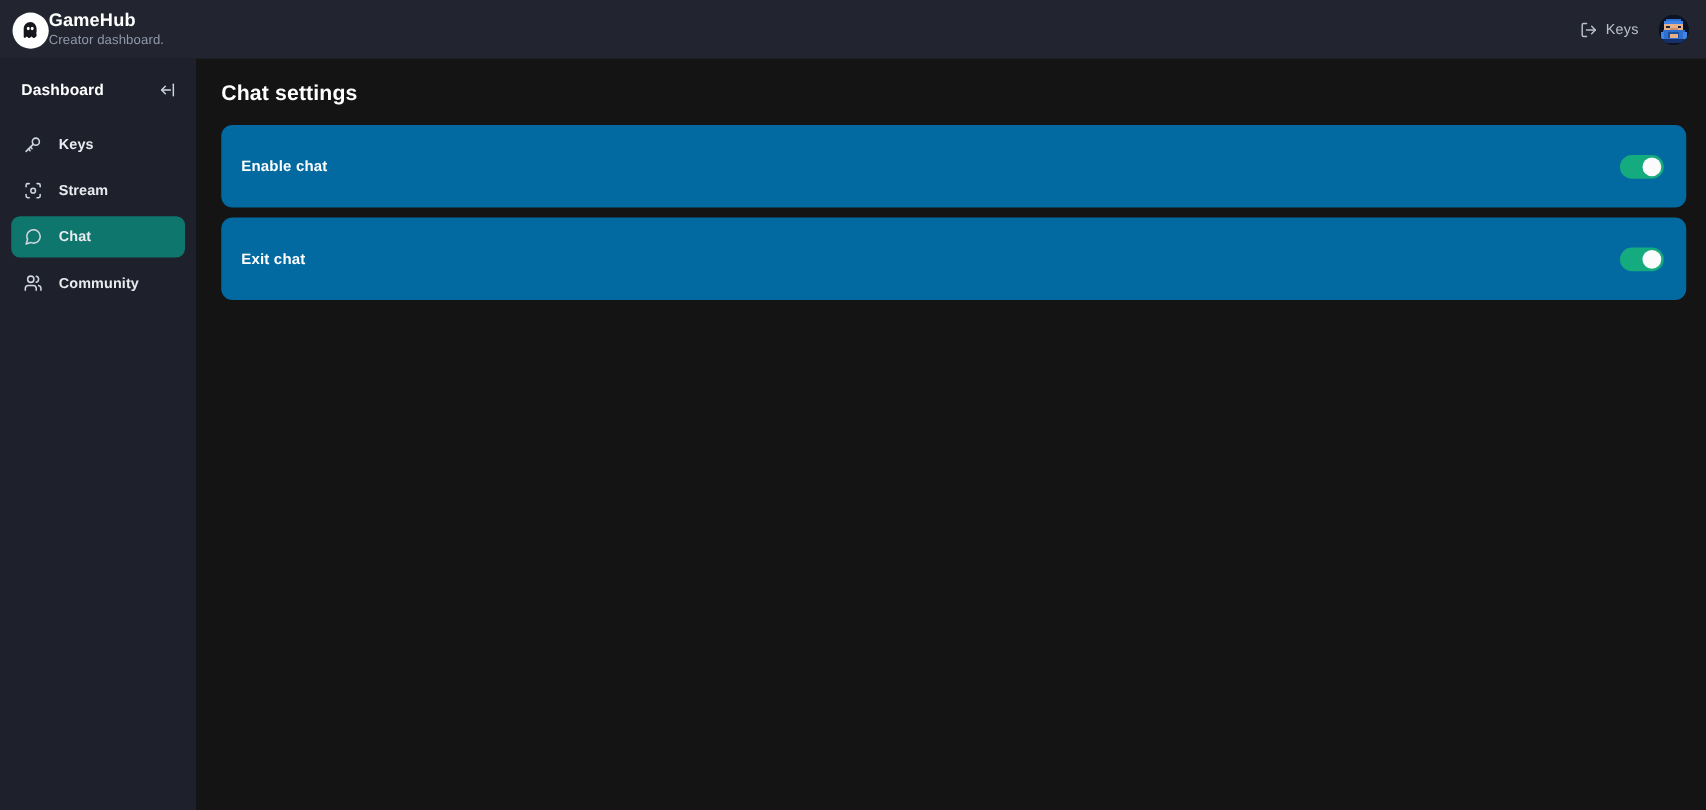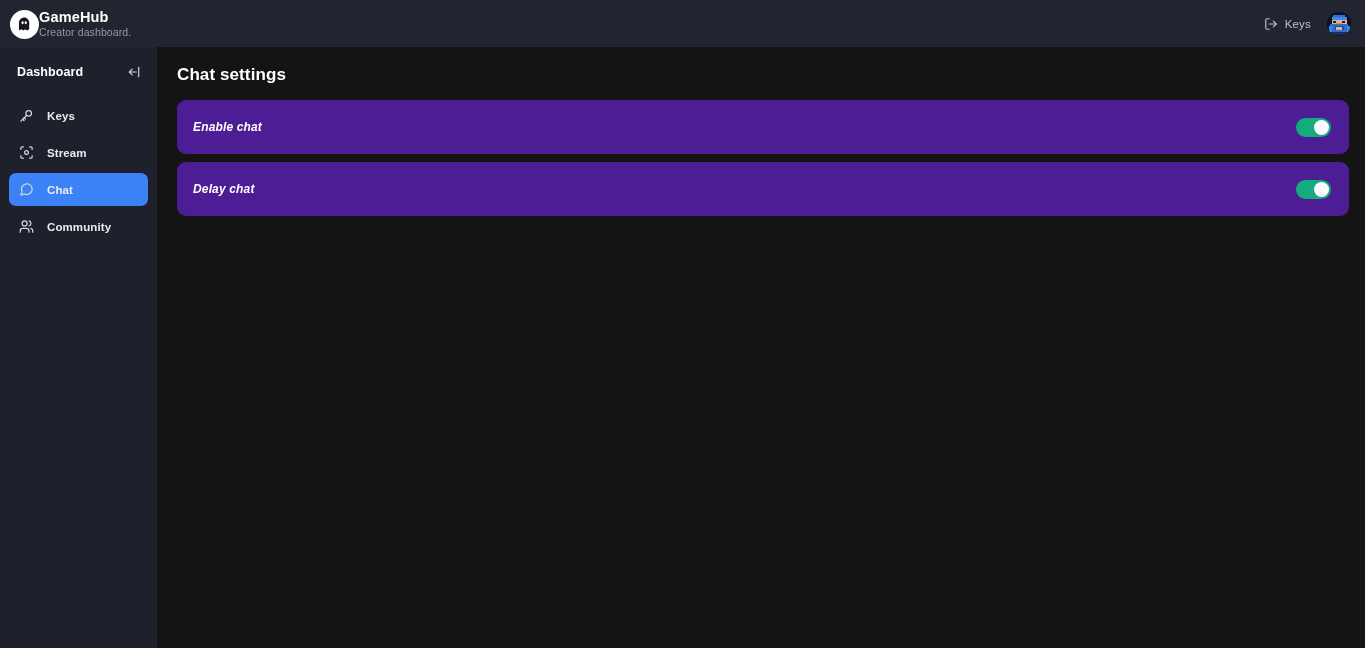--- a/index.html
+++ b/index.html
@@ -137,21 +137,21 @@
     display: flex;
     align-items: center;
     gap: 13px;
     height: 33px;
     padding: 0 10px;
     border-radius: 7px;
     cursor: pointer;
     text-decoration: none;
   }
 
-  .nav-item.active { background: #3b82f6; text-align: center; }
+  .nav-item.active { background: #0f766e; text-align: center; }
 
   .nav-icon {
     width: 15px; height: 15px;
     display: flex; align-items: center; justify-content: center;
     flex: 0 0 auto;
     color: #cfd5e0;
   }
 
   .nav-label {
     font-size: 11.5px;
@@ -174,28 +174,27 @@
     font-size: 17px;
     font-weight: bold;
     color: #ffffff;
     letter-spacing: 0.1px;
     margin-bottom: 15px;
   }
 
   .settings-list { display: flex; flex-direction: column; gap: 8px; }
 
   .setting-row {
-    height: 54px;
-    background: #4c1d95;
+    height: 66px;
+    background: #0369a1;
     border-radius: 9px;
     display: flex;
     align-items: center;
     justify-content: space-between;
     padding: 0 18px 0 16px;
-    font-style: italic;
   }
 
   .setting-label {
     font-size: 12px;
     font-weight: bold;
     color: #ffffff;
     letter-spacing: 0.15px;
   }
 
   
@@ -348,21 +347,21 @@
   <div class="settings-list">
 
     <div class="setting-row">
       <span class="setting-label">Enable chat</span>
       <button class="toggle on" aria-pressed="true">
         <span class="knob"></span>
       </button>
     </div>
 
     <div class="setting-row">
-      <span class="setting-label">Delay chat</span>
+      <span class="setting-label">Exit chat</span>
       <button class="toggle on" aria-pressed="true">
         <span class="knob"></span>
       </button>
     </div>
 
 
   </div>
 </div>
 
 </body></html>

